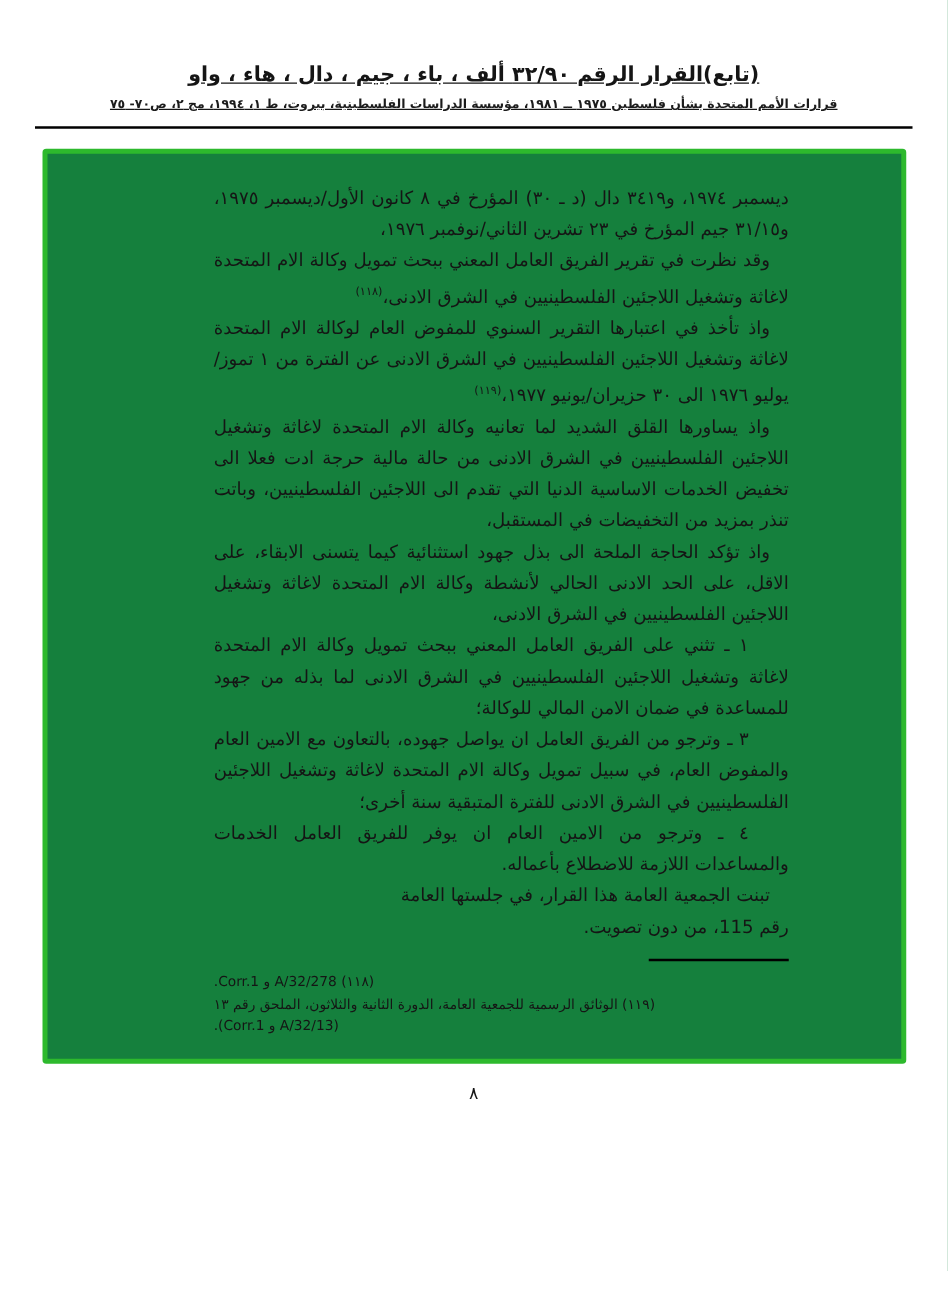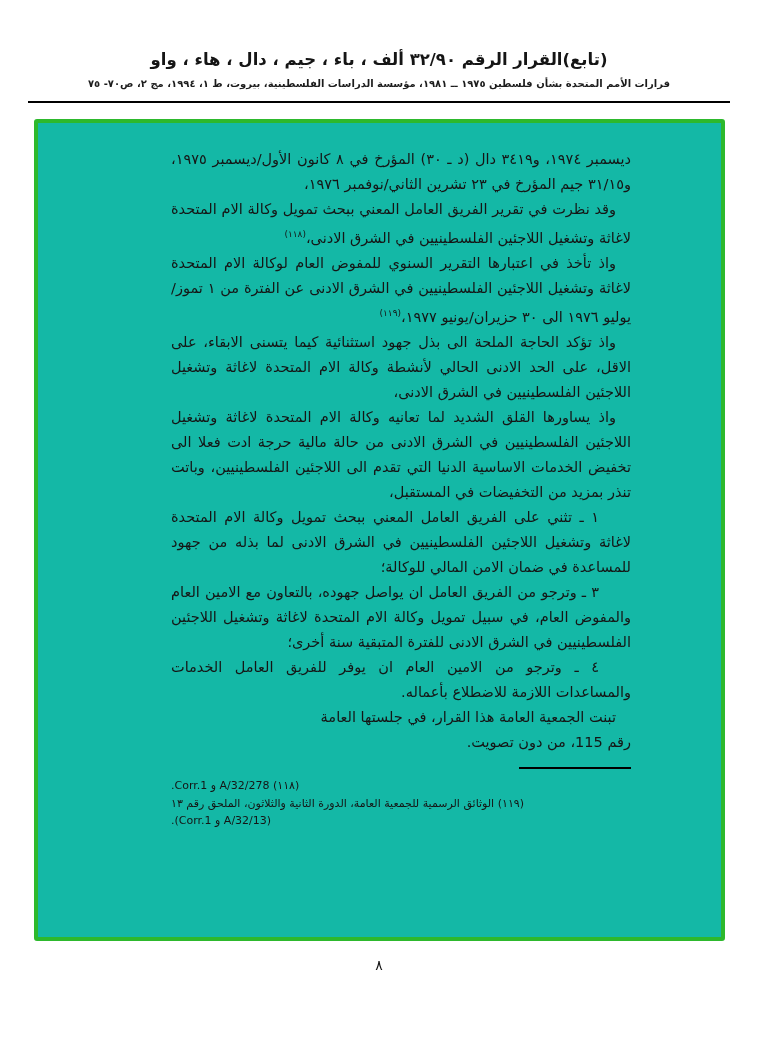--- a/index.html
+++ b/index.html
@@ -6,30 +6,30 @@
   * { margin:0; padding:0; box-sizing:border-box; }
   html, body { background:#ffffff; }
   body {
     width:758px; height:1045px; overflow:hidden;
     font-family:"DejaVu Sans", sans-serif;
     color:var(--ink);
   }
   .page { position:relative; width:758px; height:1045px; background:#fff; }
 
   
-  .header { padding-top:50px; text-align:center; direction:rtl; }
+  .header { padding-top:50px; text-align:center; direction:rtl;text-decoration:underline; }
   .title { font-size:16.5px; font-weight:bold; line-height:19px; }
   .subtitle { margin-top:9px; font-size:10px; font-weight:bold; line-height:12px; color:#1c1c1c; }
   .header-rule { margin:11px 28px 0 28px; border-top:2px solid #000; }
 
   
   .frame {
-    margin:16px 33px 0 34px; height:822px;
+    margin:16px 33px 0 34px; height:732px;
     border:4px solid var(--green); border-radius:3px;
-    background:#14b8a6; overflow:hidden;
+    background:#15803d; overflow:hidden;
   }
 
   
   .text-col {
     direction:rtl; width:460px; margin:24px 90px 0 auto;
     font-size:14.5px; line-height:25px; text-align:justify;
   }
   .para { text-align:justify; }
   .p-indent { text-indent:15px; }
   .p-item { text-indent:32px; }
@@ -59,23 +59,23 @@
 
   <div class="frame">
     <div class="text-col">
 
       <p class="para"><span>ديسمبر ١٩٧٤، و٣٤١٩ دال (د ـ ٣٠) المؤرخ في ٨ كانون الأول/ديسمبر ١٩٧٥، و٣١/١٥ جيم المؤرخ في ٢٣ تشرين الثاني/نوفمبر ١٩٧٦،</span></p>
 
       <p class="para p-indent"><b class="lead">وقد نظرت</b><span> في تقرير الفريق العامل المعني ببحث تمويل وكالة الام المتحدة لاغاثة وتشغيل اللاجئين الفلسطينيين في الشرق الادنى،</span><sup class="ref">(١١٨)</sup></p>
 
       <p class="para p-indent"><b class="lead">واذ تأخذ في اعتبارها</b><span> التقرير السنوي للمفوض العام لوكالة الام المتحدة لاغاثة وتشغيل اللاجئين الفلسطينيين في الشرق الادنى عن الفترة من ١ تموز/يوليو ١٩٧٦ الى ٣٠ حزيران/يونيو ١٩٧٧،</span><sup class="ref">(١١٩)</sup></p>
 
+      <p class="para p-indent"><b class="lead">واذ يساورها القلق الشديد</b><span> لما تعانيه وكالة الام المتحدة لاغاثة وتشغيل اللاجئين الفلسطينيين في الشرق الادنى من حالة مالية حرجة ادت فعلا الى تخفيض الخدمات الاساسية الدنيا التي تقدم الى اللاجئين الفلسطينيين، وباتت تنذر بمزيد من التخفيضات في المستقبل،</span></p>
+
       <p class="para p-indent"><b class="lead">واذ تؤكد</b><span> الحاجة الملحة الى بذل جهود استثنائية كيما يتسنى الابقاء، على الاقل، على الحد الادنى الحالي لأنشطة وكالة الام المتحدة لاغاثة وتشغيل اللاجئين الفلسطينيين في الشرق الادنى،</span></p>
-
-      <p class="para p-indent"><b class="lead">واذ يساورها القلق الشديد</b><span> لما تعانيه وكالة الام المتحدة لاغاثة وتشغيل اللاجئين الفلسطينيين في الشرق الادنى من حالة مالية حرجة ادت فعلا الى تخفيض الخدمات الاساسية الدنيا التي تقدم الى اللاجئين الفلسطينيين، وباتت تنذر بمزيد من التخفيضات في المستقبل،</span></p>
 
       <p class="para p-item"><span class="num">١ ـ </span><b class="lead">تثني</b><span> على الفريق العامل المعني ببحث تمويل وكالة الام المتحدة لاغاثة وتشغيل اللاجئين الفلسطينيين في الشرق الادنى لما بذله من جهود للمساعدة في ضمان الامن المالي للوكالة؛</span></p>
 
 
       <p class="para p-item"><span class="num">٣ ـ </span><b class="lead">وترجو</b><span> من الفريق العامل ان يواصل جهوده، بالتعاون مع الامين العام والمفوض العام، في سبيل تمويل وكالة الام المتحدة لاغاثة وتشغيل اللاجئين الفلسطينيين في الشرق الادنى للفترة المتبقية سنة أخرى؛</span></p>
 
       <p class="para p-item"><span class="num">٤ ـ </span><b class="lead">وترجو</b><span> من الامين العام ان يوفر للفريق العامل الخدمات والمساعدات اللازمة للاضطلاع بأعماله.</span></p>
 
       <p class="para p-closing"><span>تبنت الجمعية العامة هذا القرار، في جلستها العامة رقم 115، من دون تصويت.</span></p>
 

